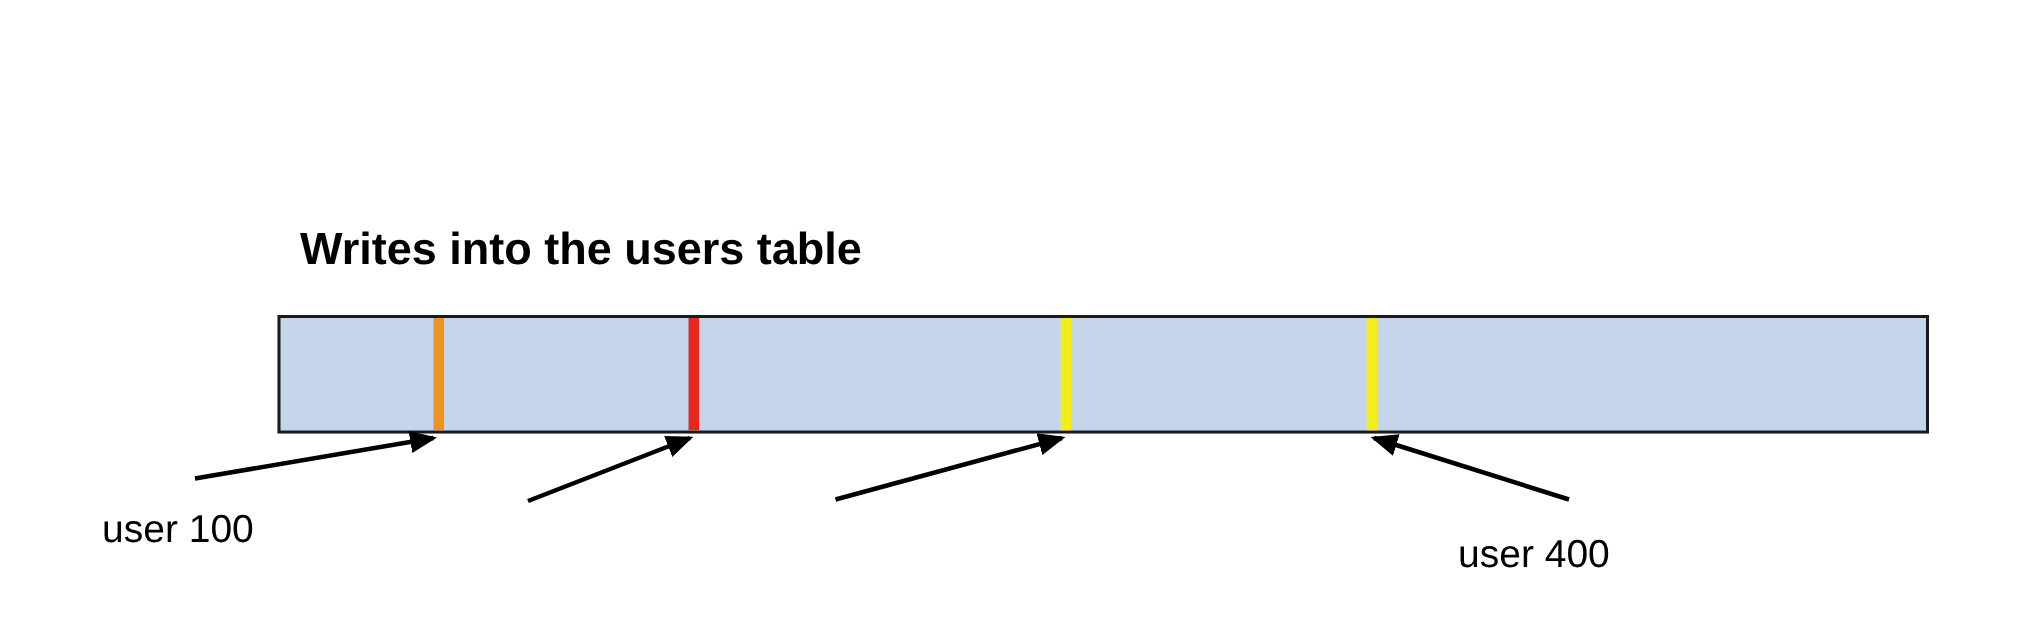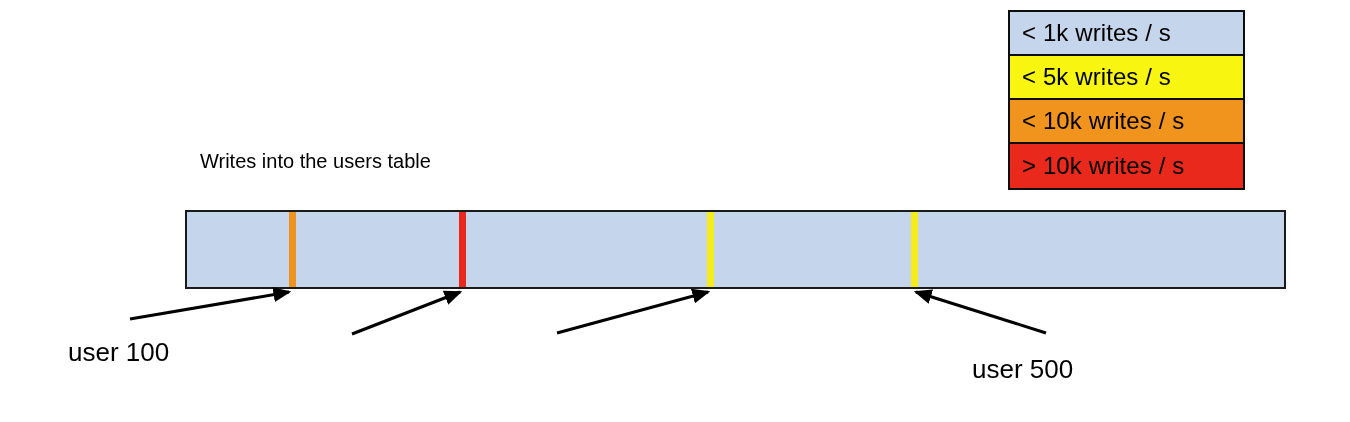--- a/index.html
+++ b/index.html
@@ -44,23 +44,24 @@
     color: #000000;
     letter-spacing: 0.1px;
     white-space: nowrap;
   }
 
   
   .caption {
     position: absolute;
     left: 200px;
     top: 150px;
-    font-size: 20px;
+    font-size: 30px;
     color: #000000;
     white-space: nowrap;
+    font-weight: bold;
   }
 
   
   .bar {
     position: absolute;
     left: 185px;
     top: 210px;
     width: 1101px;
     height: 79px;
     box-sizing: border-box;
@@ -91,34 +92,20 @@
     font-size: 26px;
     color: #000000;
     white-space: nowrap;
   }
 </style>
 </head>
 <body>
 
 <div id="canvas">
 
-  <div class="legend" style="border-color: rgb(13, 13, 13);">
-    <div class="legend-row" style="background: rgb(197, 213, 236); border-bottom-color: rgb(13, 13, 13);">
-      <span class="legend-label">&lt; 1k writes / s</span>
-    </div>
-    <div class="legend-row" style="background: rgb(248, 245, 17); border-bottom-color: rgb(13, 13, 13);">
-      <span class="legend-label">&lt; 5k writes / s</span>
-    </div>
-    <div class="legend-row" style="background: rgb(240, 148, 30); border-bottom-color: rgb(13, 13, 13);">
-      <span class="legend-label">&lt; 10k writes / s</span>
-    </div>
-    <div class="legend-row" style="background: rgb(232, 41, 28); border-bottom-color: rgb(13, 13, 13);">
-      <span class="legend-label">&gt; 10k writes / s</span>
-    </div>
-  </div>
 
   <div class="caption">Writes into the users table</div>
 
   <div class="bar" style="left: 185px; top: 210px; width: 1101px; height: 79px; background: rgb(197, 213, 236); border-color: rgb(26, 26, 26);">
     <div class="marker" style="background: rgb(237, 147, 32); left: 102px;"></div>
     <div class="marker" style="background: rgb(232, 40, 28); left: 272px;"></div>
     <div class="marker" style="background: rgb(245, 236, 28); left: 520px;"></div>
     <div class="marker" style="background: rgb(245, 236, 28); left: 724px;"></div>
   </div>
 
@@ -130,15 +117,15 @@
     </defs>
     <g id="arrow-group" stroke="#000000" stroke-width="3" fill="none">
         <line x1="130" y1="319" x2="289" y2="292" stroke="#000000" marker-end="url(#arrowhead)"></line>
         <line x1="352" y1="334" x2="460" y2="292" stroke="#000000" marker-end="url(#arrowhead)"></line>
         <line x1="557" y1="333" x2="708" y2="292" stroke="#000000" marker-end="url(#arrowhead)"></line>
         <line x1="1046" y1="333" x2="916" y2="292" stroke="#000000" marker-end="url(#arrowhead)"></line>
       </g>
   </svg>
 
   <div class="pointer-label" style="left: 68px; top: 337px;">user 100</div>
-  <div class="pointer-label" style="left: 972px; top: 354px;">user 500</div>
+  <div class="pointer-label" style="left: 972px; top: 354px;">user 400</div>
 
 </div>
 
 </body></html>

